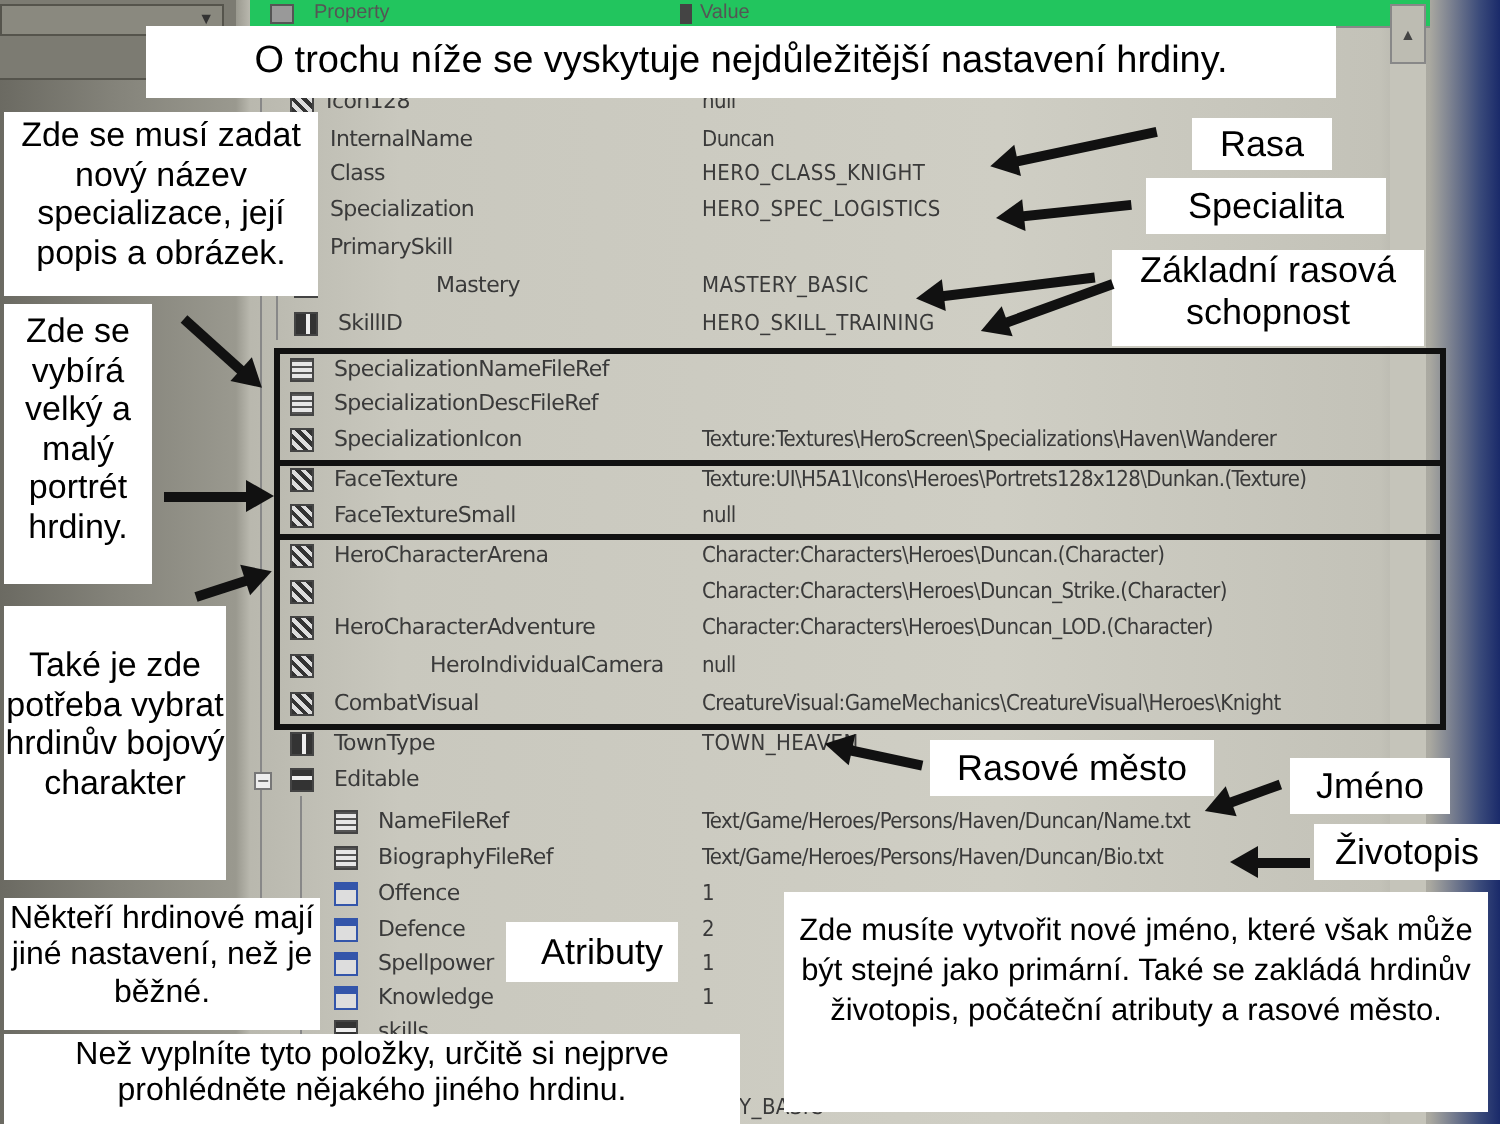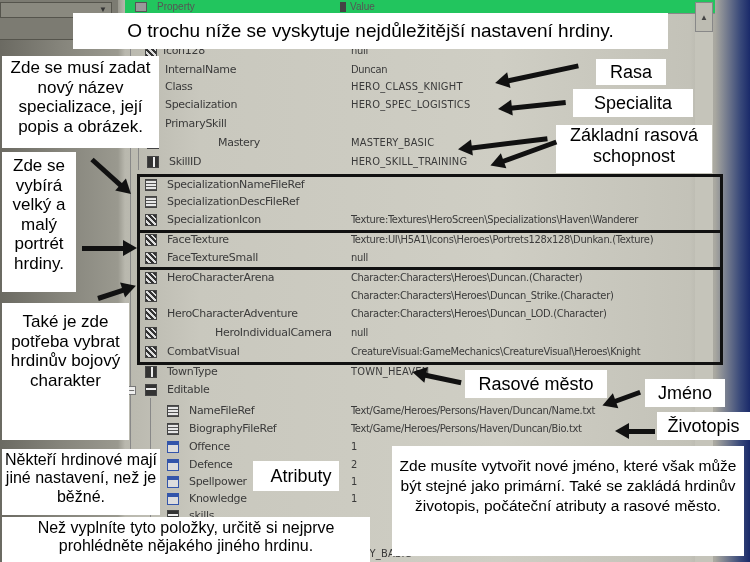--- a/index.html
+++ b/index.html
@@ -232,21 +232,21 @@
 <div class="hl-box" style="left:137px; top:174px; width:586px; height:59px;"></div>
 <div class="hl-box" style="left:137px; top:230px; width:586px; height:40px;"></div>
 <div class="hl-box" style="left:137px; top:267px; width:586px; height:98px;"></div>
 
 <div class="callout" style="left:73px; top:13px; width:595px; height:36px; font-size:19px; line-height:36px;">O trochu níže se vyskytuje nejdůležitější nastavení hrdiny.</div>
 
 <div class="callout" style="left:2px; top:56px; width:157px; height:92px; font-size:17px; padding-top:2px;">Zde se musí zadat nový název specializace, její popis a obrázek.</div>
 
 <div class="callout" style="left:2px; top:152px; width:74px; height:140px; font-size:17px; padding-top:4px;">Zde se vybírá velký a malý portrét hrdiny.</div>
 
-<div class="callout" style="left:2px; top:303px; width:127px; height:137px; font-size:17px; padding-top:9px;">Také je zde potřeba vybrat hrdinův bojový charakter</div>
+<div class="callout" style="left:2px; top:303px; width:111px; height:137px; font-size:17px; padding-top:20px;">Také je zde potřeba vybrat hrdinův bojový charakter</div>
 
 <div class="callout" style="left:2px; top:449px; width:158px; height:66px; font-size:16px; padding-top:2px;">Někteří hrdinové mají jiné nastavení, než je běžné.</div>
 
 <div class="callout" style="left:596px; top:59px; width:70px; height:26px; font-size:18px; line-height:26px;">Rasa</div>
 
 <div class="callout" style="left:573px; top:89px; width:120px; height:28px; font-size:18px; line-height:28px;">Specialita</div>
 
 <div class="callout" style="left:556px; top:125px; width:156px; height:48px; font-size:18px;">Základní rasová schopnost</div>
 
 <div class="callout" style="left:465px; top:370px; width:142px; height:28px; font-size:18px; line-height:28px;">Rasové město</div>

